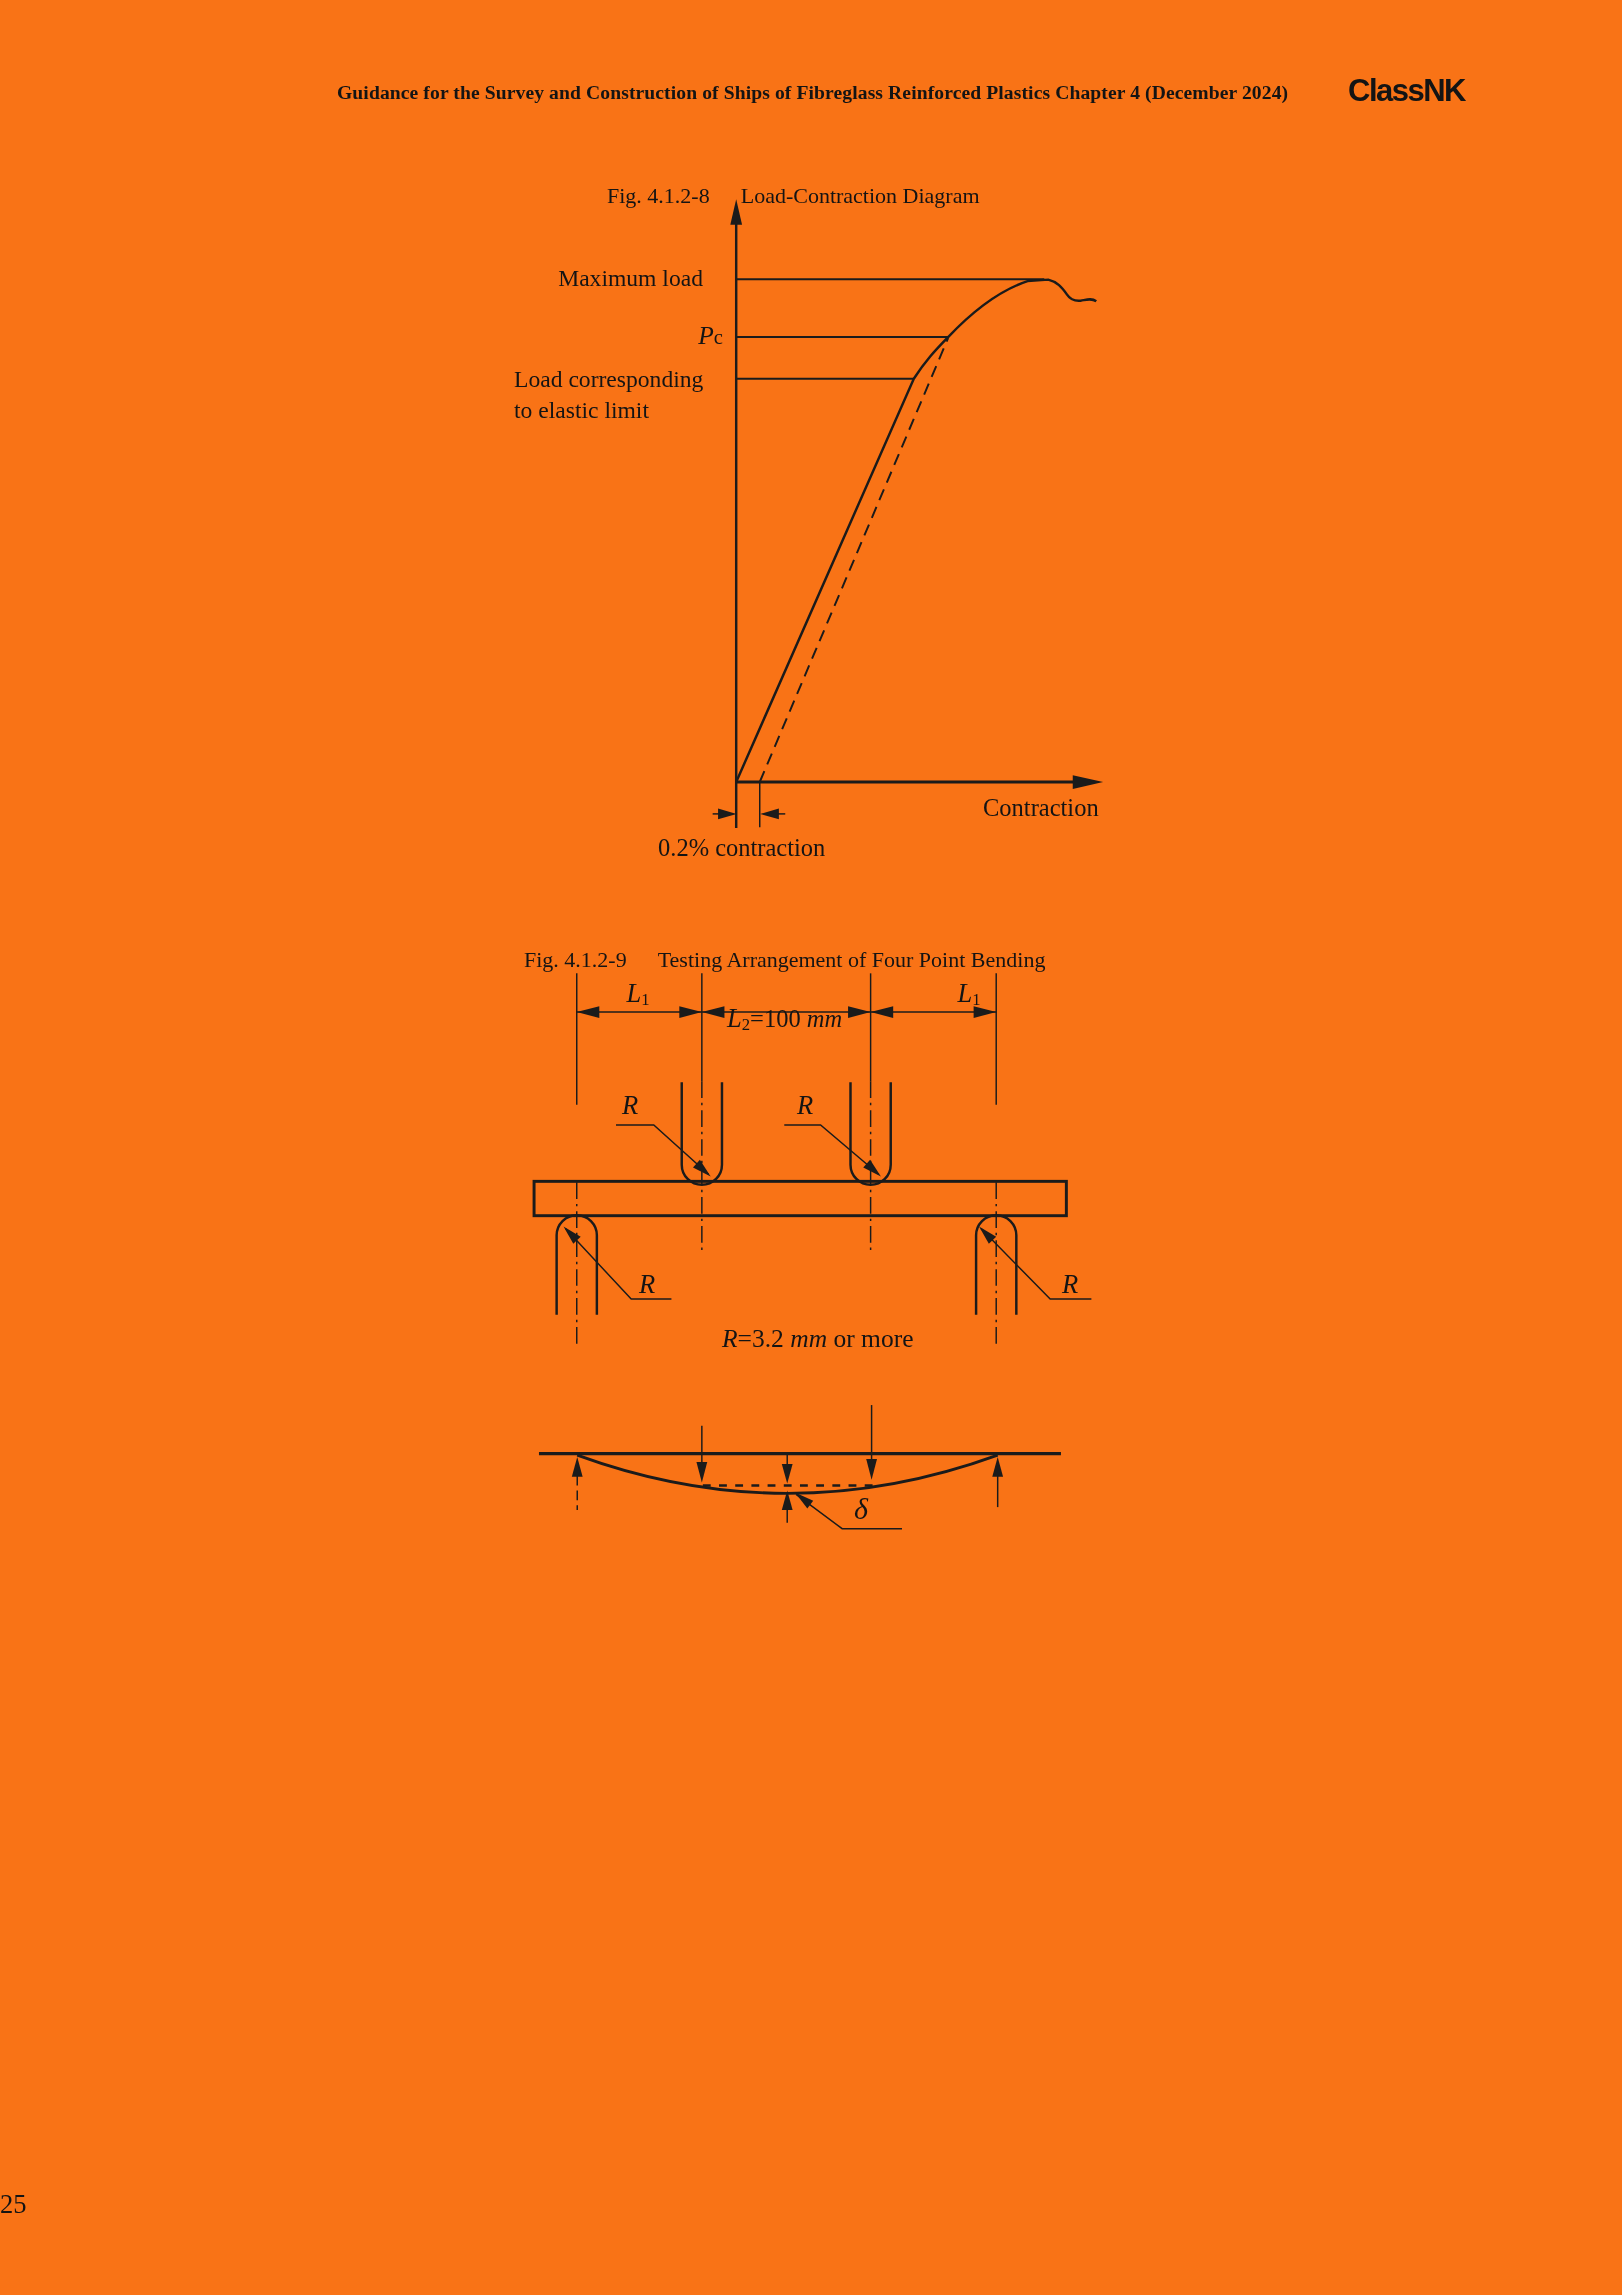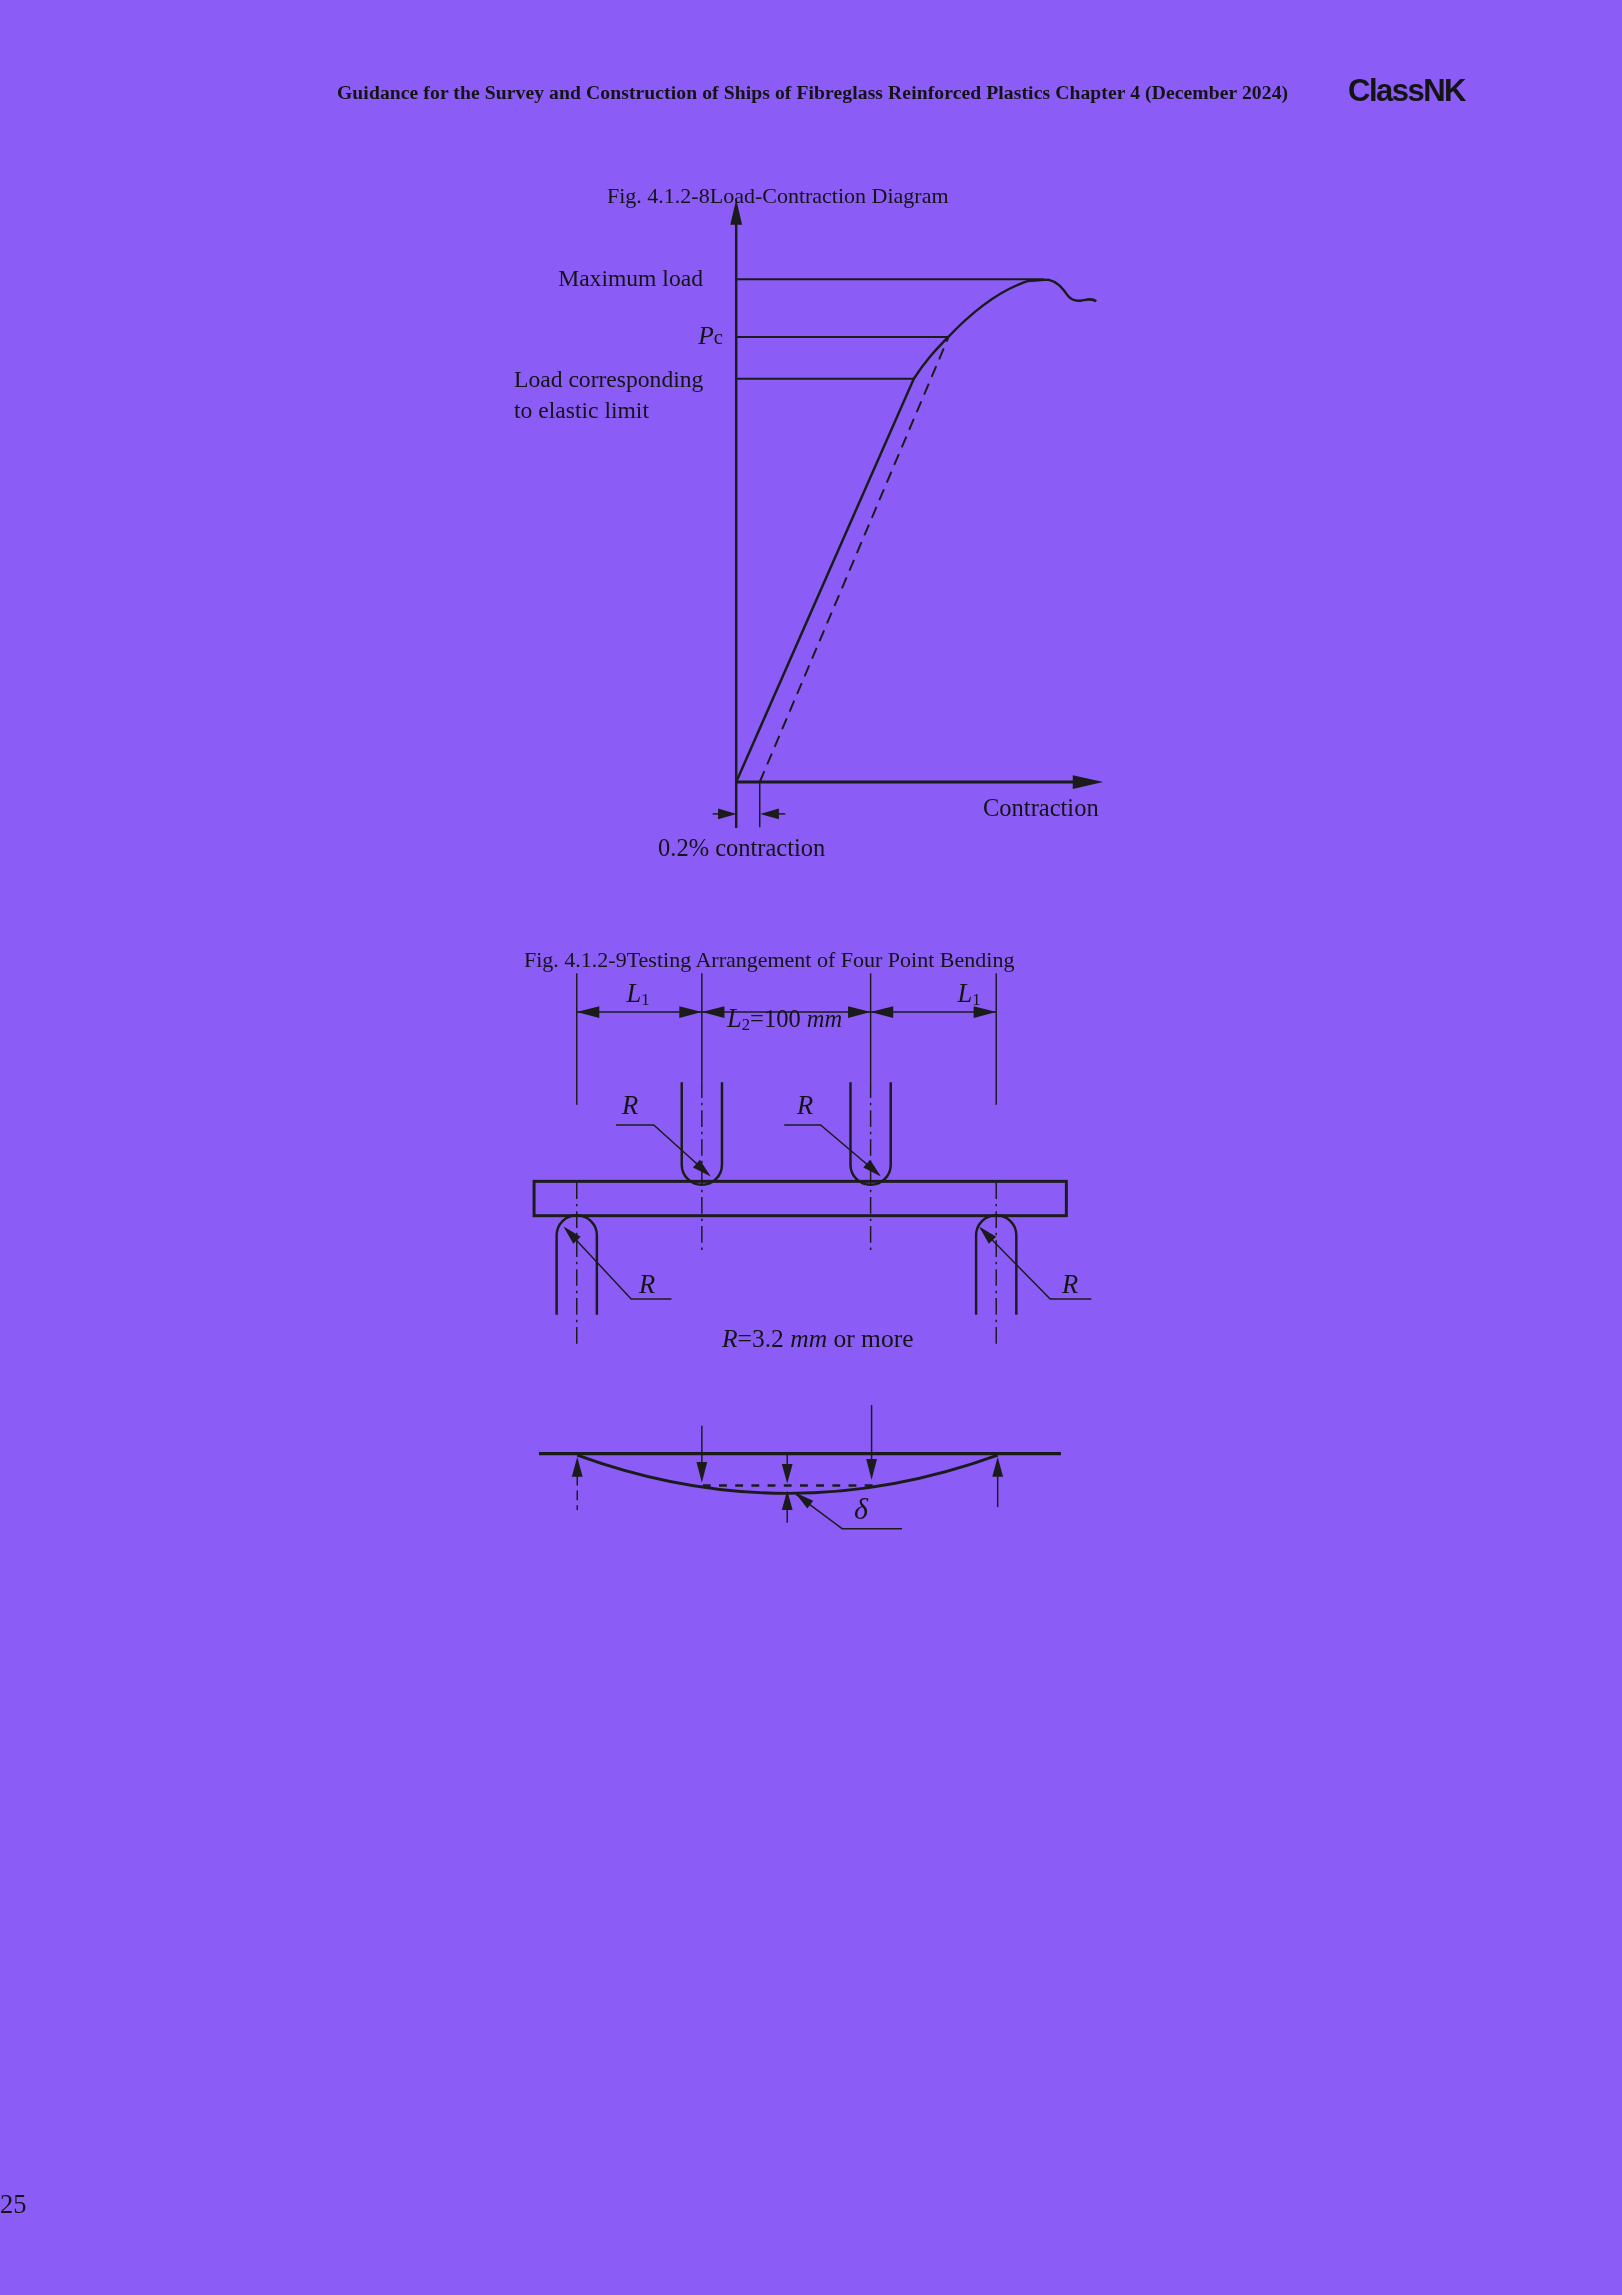--- a/index.html
+++ b/index.html
@@ -1,28 +1,28 @@
 <!DOCTYPE html>
 <html style="font-size:7.9px"><head>
 <meta charset="utf-8">
 <style>
   html,body{margin:0;padding:0;background:#e8e8e8;}
   .page{
     position:relative;
     width:1623px;height:2295px;
-    background:#8b5cf6;
+    background:#f97316;
     font-family:"Liberation Serif","DejaVu Serif",serif;
     color:#141414;
     overflow:hidden;
   }
   .abs{position:absolute;white-space:nowrap;}
   .hdr{font-size:19.6px;font-weight:bold;letter-spacing:0.1px;}
   .logo{font-family:"Liberation Sans","DejaVu Sans",sans-serif;
         font-weight:bold;font-size:31px;letter-spacing:-1.5px;}
-  .figcap{font-size:22px;display:inline-flex;}
+  .figcap{font-size:22px;display:inline-flex;gap:31px;}
   .lbl48{font-size:23.6px;}
   .lbl50{font-size:24.5px;}
   .it{font-style:italic;}
   .pc-main{font-size:25.5px;font-style:italic;}
   .pc-sub{font-size:20.6px;}
   .twoline{line-height:1.32;white-space:nowrap;}
   .dimlab{font-size:24.5px;}
   .dimlab .lsym{font-size:26.5px;font-style:italic;}
   .dimlab .lsub{font-size:16.7px;vertical-align:-2.9px;}
   .rlab{font-size:26.5px;font-style:italic;}

